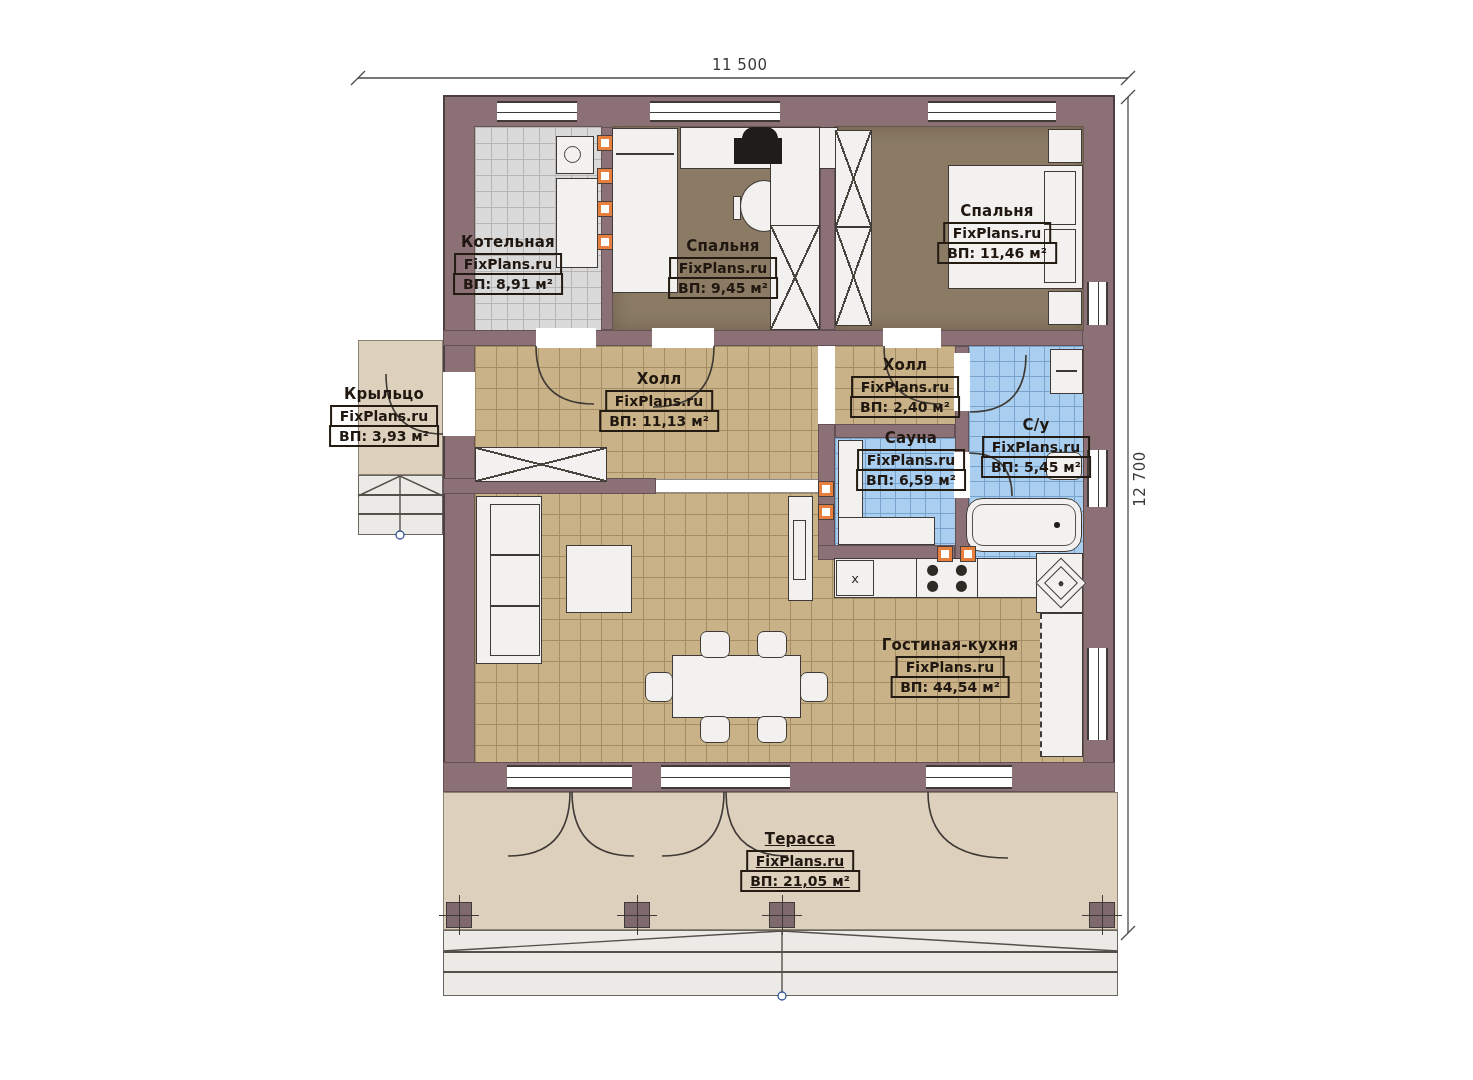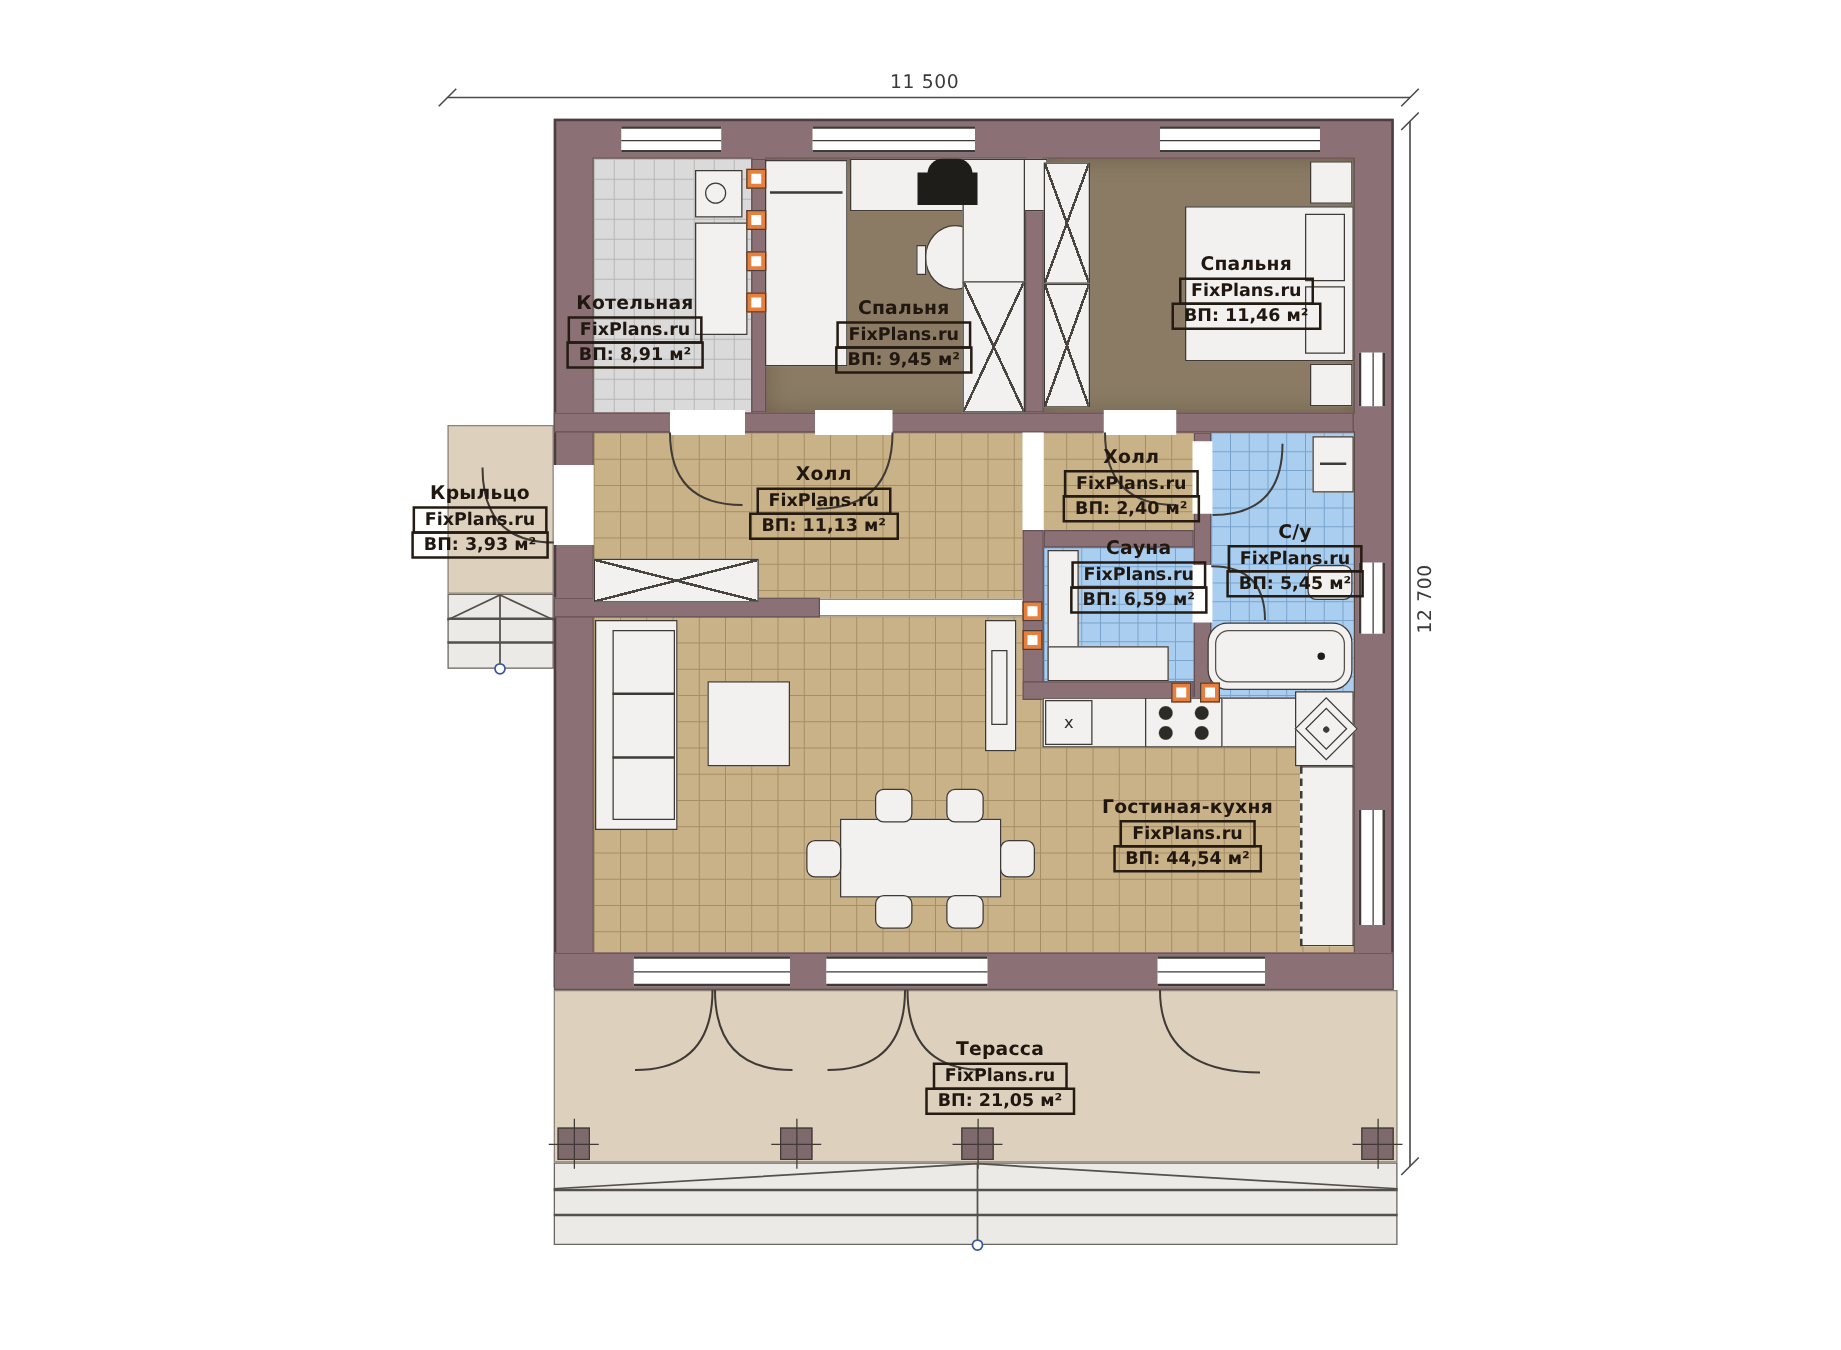--- a/index.html
+++ b/index.html
@@ -269,19 +269,19 @@
   <div class="rlabel" style="left:1036px;top:417px;">
     <span class="rname">С/у</span>
     <span class="box">FixPlans.ru</span>
     <span class="box">ВП: 5,45 м²</span>
   </div>
   <div class="rlabel" style="left:950px;top:637px;">
     <span class="rname">Гостиная-кухня</span>
     <span class="box">FixPlans.ru</span>
     <span class="box">ВП: 44,54 м²</span>
   </div>
-  <div class="rlabel" style="left:800px;top:831px;">
+  <div class="rlabel" style="left:800px;top:831px;text-decoration:underline;">
     <span class="rname">Терасса</span>
     <span class="box">FixPlans.ru</span>
     <span class="box">ВП: 21,05 м²</span>
   </div>
 
 </div>
 
 </body></html>

